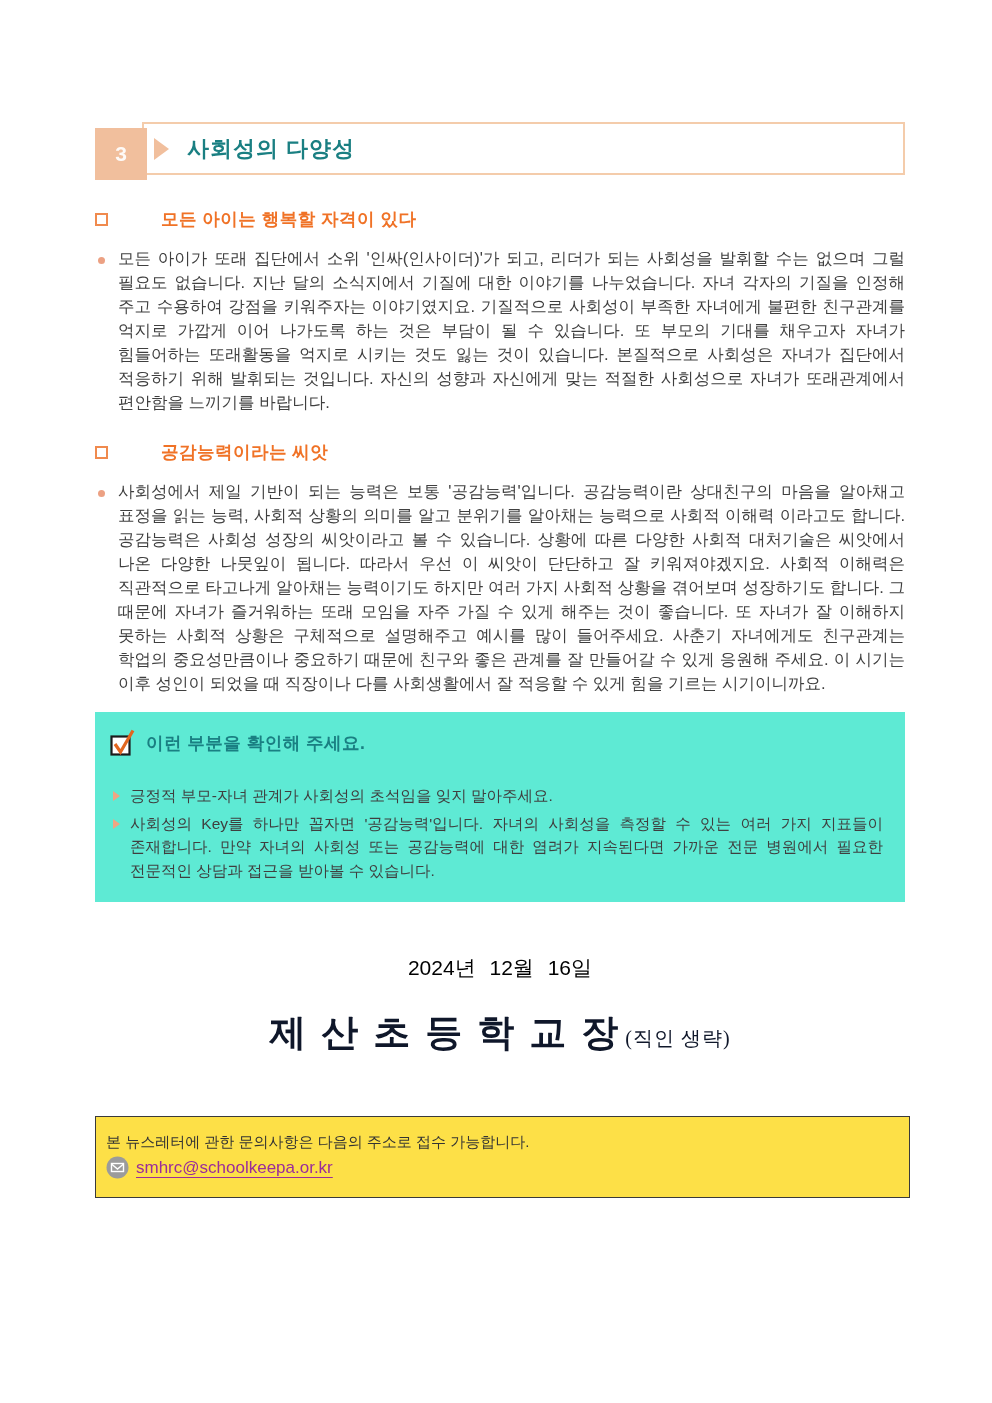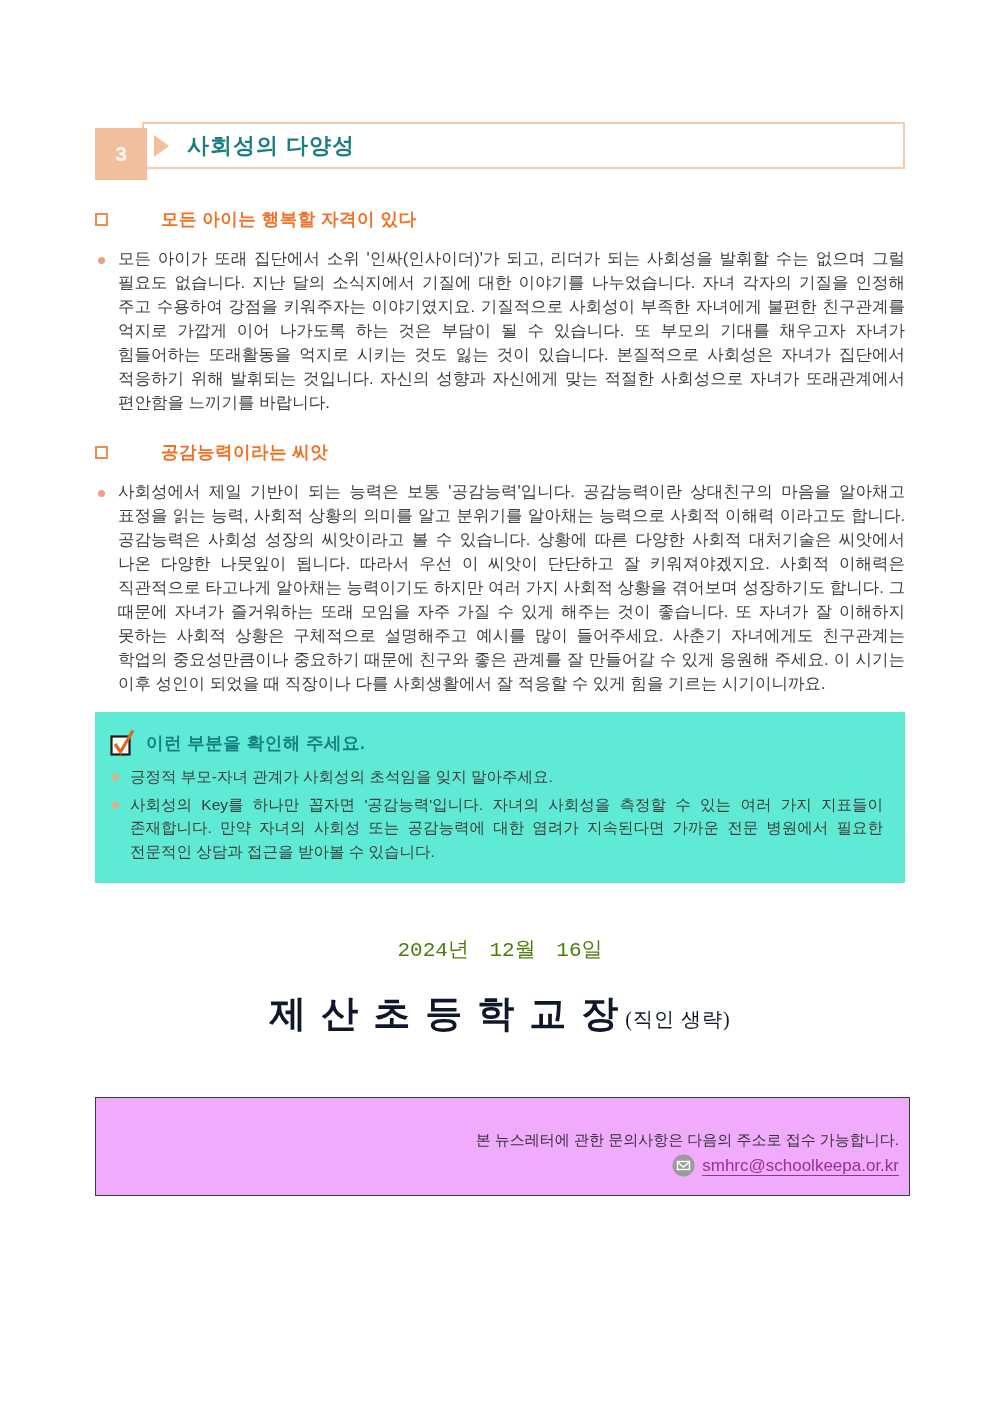--- a/index.html
+++ b/index.html
@@ -9,21 +9,21 @@
     font-family: "Liberation Sans", sans-serif;
     color: #3f3f3f;
     position: relative;
     overflow: hidden;
   }
   .content { padding: 122px 87px 0 95px; }
 
   
   .banner { position: relative; height: 58px; }
   .banner-box {
-    position: absolute; left: 47px; right: 0; top: 0; height: 47px;
+    position: absolute; left: 47px; right: 0; top: 0; height: 53px;
     border: 2px solid #f4ccab; background: #ffffff;
     display: flex; align-items: center;
   }
   .banner-number {
     position: absolute; left: 0; top: 6px; width: 52px; height: 52px;
     background: #f1bf9d; color: rgba(255,255,255,0.92);
     font-size: 21px; font-weight: bold;
     display: flex; align-items: center; justify-content: center;
     z-index: 2;
   }
@@ -61,52 +61,52 @@
   }
 
   
   .callout {
     margin-top: 17px; background: #5eead4;
     padding: 17px 22px 20px 15px;
   }
   .callout-title-row { display: flex; align-items: center; }
   .checkbox-wrap { position: relative; width: 26px; height: 28px; margin-right: 10px; flex: 0 0 auto; }
   .callout-title { color: #1a7f82; font-size: 17.5px; font-weight: bold; letter-spacing: 0.5px; }
-  .callout-items { margin-top: 8px; }
+  .callout-items { margin-top: 27px; }
   .callout-item {
     position: relative; padding-left: 20px; margin-top: 4px;
     font-size: 15.5px; line-height: 23.5px; color: #3f3f3f;
     text-align: justify; word-break: keep-all;
   }
   .tri-bullet {
     position: absolute; left: 3px; top: 7px;
     width: 0; height: 0;
     border-left: 7px solid #f0a583;
     border-top: 5px solid transparent;
     border-bottom: 5px solid transparent;
   }
 
   
   .date-line {
     margin-top: 52px; text-align: center;
-    font-family: Liberation Mono, monospace;
-    font-size: 21px; color: #4d7c0f; word-spacing: 8px;
+    font-family: Liberation Sans, sans-serif;
+    font-size: 21px; color: #000000; word-spacing: 8px;
   }
   .signature-line {
     margin-top: 26px; text-align: center;
     font-family: "Liberation Serif", serif; color: #0f172a;
   }
   .signature-name { font-size: 37px; font-weight: bold; letter-spacing: 15px; }
   .signature-note { font-size: 20px; font-weight: normal; letter-spacing: 1px; margin-left: -8px; }
 
   
   .footer-box {
     margin-top: 58px; margin-right: -5px;
-    border: 1px solid #3a3a3a; background: #f0abfc;
-    padding: 33px 10px 14px 10px; text-align: right;
+    border: 1px solid #3a3a3a; background: #fde047;
+    padding: 16px 10px 14px 10px; text-align: left;
   }
   .footer-text { font-size: 15px; color: #333333; }
   .footer-contact {
     margin-top: 4px; display: inline-flex; align-items: center; gap: 7px;
   }
   .footer-email {
     color: #9a2d9a; font-size: 17px; text-decoration: underline;
     text-underline-offset: 4px;
   }
 </style>

